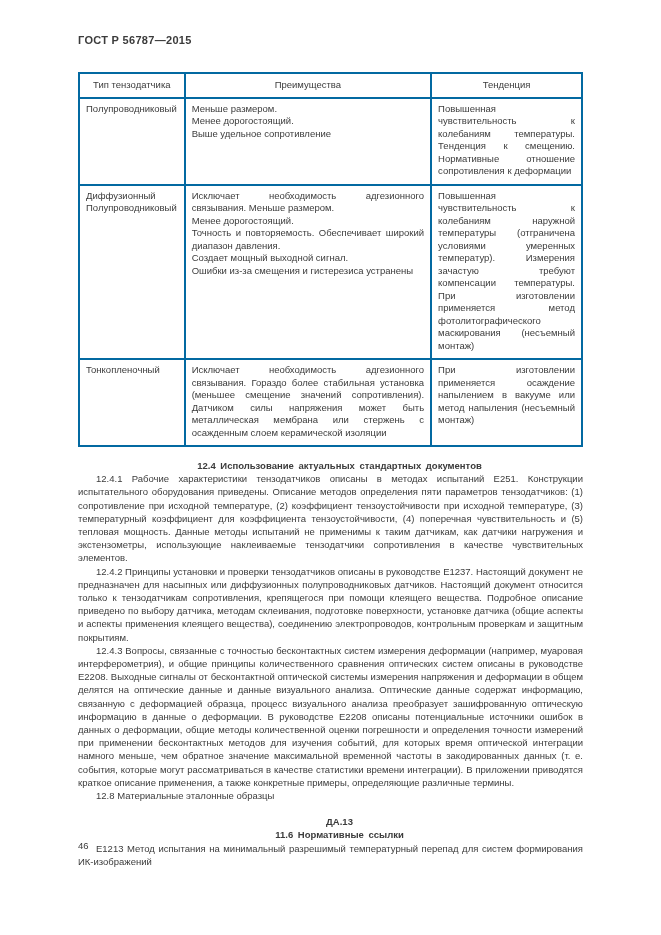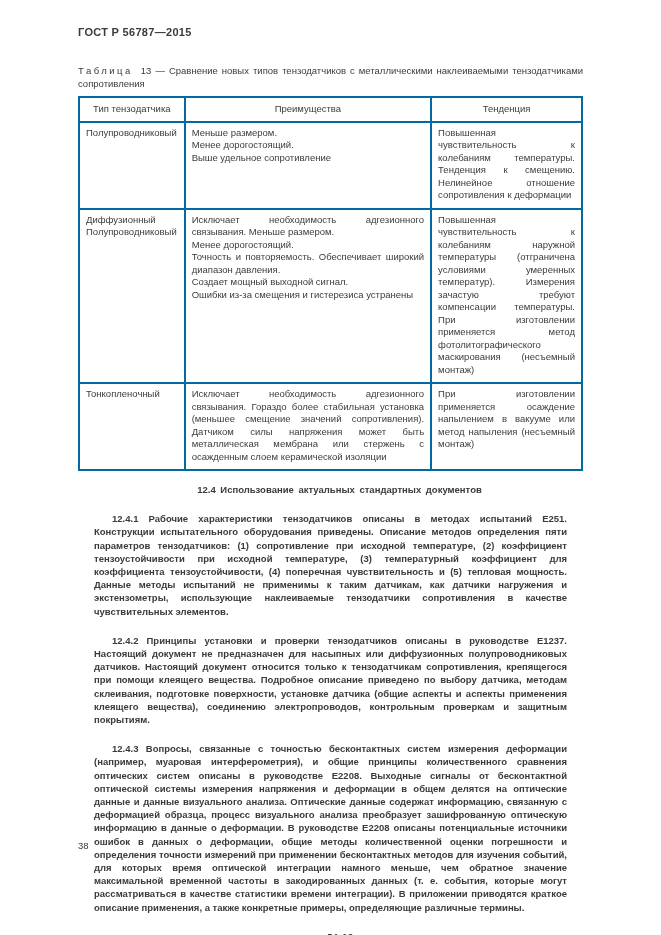--- a/index.html
+++ b/index.html
@@ -11,21 +11,21 @@
     width: 661px;
     height: 935px;
     overflow: hidden;
     font-family: "Liberation Sans", sans-serif;
     color: #3b3b3b;
   }
   .page {
     box-sizing: border-box;
     width: 661px;
     height: 935px;
-    padding: 26px 78px 0 78px;
+    padding: 34px 78px 0 78px;
     position: relative;
   }
   .doc-header {
     font-size: 11px;
     font-weight: bold;
     letter-spacing: 0.3px;
     margin-bottom: 26px;
   }
   .table-caption {
     font-size: 9.5px;
@@ -64,22 +64,21 @@
     white-space: pre-line;
   }
   .body-text {
     margin-top: 12px;
     font-size: 9.5px;
     line-height: 13.2px;
   }
   .para {
     text-align: justify;
     text-indent: 18px;
-    margin: 16px;
-    font-weight: bold;
+    margin: 0;
   }
   .heading-bold {
     font-weight: bold;
     text-indent: 18px;
     word-spacing: 2px;
     margin: 0;
     text-align: center;
   }
   .plain-line {
     text-indent: 18px;
@@ -95,46 +94,41 @@
     font-size: 9.5px;
   }
 </style>
 </head>
 <body>
 
 <div class="page">
 
   <div class="doc-header">ГОСТ Р 56787—2015</div>
 
-  <div class="table-caption">
-    <span class="cap-label">Таблица</span>&nbsp;&nbsp;<span>13</span>
-    <span>—</span>
-    <span>Сравнение новых типов тензодатчиков с металлическими наклеиваемыми тензодатчиками сопротивления</span>
-  </div>
 
   <table class="gost-table">
     <colgroup>
       <col class="c-type">
         <col class="c-adv">
         <col class="c-dis">
     </colgroup>
     <thead>
       <tr>
         <th>Тип тензодатчика</th>
         <th>Преимущества</th>
         <th>Тенденция</th>
       </tr>
     </thead>
     <tbody>
       <tr>
         <td>Полупроводниковый</td>
         <td class="cell-adv cell-multiline">Меньше размером.
 Менее дорогостоящий.
 Выше удельное сопротивление</td>
-        <td class="cell-dis">Повышенная чувствительность к колебаниям температуры. Тенденция к смещению. Нелинейное отношение сопротивления к деформации</td>
+        <td class="cell-dis">Повышенная чувствительность к колебаниям температуры. Тенденция к смещению. Нормативные отношение сопротивления к деформации</td>
       </tr>
       <tr>
         <td>Диффузионный Полупроводниковый</td>
         <td class="cell-adv cell-multiline">Исключает необходимость адгезионного связывания. Меньше размером.
 Менее дорогостоящий.
 Точность и повторяемость. Обеспечивает широкий диапазон давления.
 Создает мощный выходной сигнал.
 Ошибки из-за смещения и гистерезиса устранены</td>
         <td class="cell-dis">Повышенная чувствительность к колебаниям наружной температуры (отграничена условиями умеренных температур). Измерения зачастую требуют компенсации температуры. При изготовлении применяется метод фотолитографического маскирования (несъемный монтаж)</td>
       </tr>
@@ -144,21 +138,22 @@
         <td class="cell-dis">При изготовлении применяется осаждение напылением в вакууме или метод напыления (несъемный монтаж)</td>
       </tr>
     </tbody>
   </table>
 
   <div class="body-text">
     <p class="heading-bold">12.4 Использование актуальных стандартных документов</p>
     <p class="para">12.4.1 Рабочие характеристики тензодатчиков описаны в методах испытаний Е251. Конструкции испытательного оборудования приведены. Описание методов определения пяти параметров тензодатчиков: (1) сопротивление при исходной температуре, (2) коэффициент тензоустойчивости при исходной температуре, (3) температурный коэффициент для коэффициента тензоустойчивости, (4) поперечная чувствительность и (5) тепловая мощность. Данные методы испытаний не применимы к таким датчикам, как датчики нагружения и экстензометры, использующие наклеиваемые тензодатчики сопротивления в качестве чувствительных элементов.</p>
     <p class="para">12.4.2 Принципы установки и проверки тензодатчиков описаны в руководстве Е1237. Настоящий документ не предназначен для насыпных или диффузионных полупроводниковых датчиков. Настоящий документ относится только к тензодатчикам сопротивления, крепящегося при помощи клеящего вещества. Подробное описание приведено по выбору датчика, методам склеивания, подготовке поверхности, установке датчика (общие аспекты и аспекты применения клеящего вещества), соединению электропроводов, контрольным проверкам и защитным покрытиям.</p>
     <p class="para">12.4.3 Вопросы, связанные с точностью бесконтактных систем измерения деформации (например, муаровая интерферометрия), и общие принципы количественного сравнения оптических систем описаны в руководстве Е2208. Выходные сигналы от бесконтактной оптической системы измерения напряжения и деформации в общем делятся на оптические данные и данные визуального анализа. Оптические данные содержат информацию, связанную с деформацией образца, процесс визуального анализа преобразует зашифрованную оптическую информацию в данные о деформации. В руководстве Е2208 описаны потенциальные источники ошибок в данных о деформации, общие методы количественной оценки погрешности и определения точности измерений при применении бесконтактных методов для изучения событий, для которых время оптической интеграции намного меньше, чем обратное значение максимальной временной частоты в закодированных данных (т. е. события, которые могут рассматриваться в качестве статистики времени интеграции). В приложении приводятся краткое описание применения, а также конкретные примеры, определяющие различные термины.</p>
+    <p class="plain-line">12.8 Материальные эталонные образцы</p>
     <p class="heading-bold gap-before">ДА.13</p>
     <p class="heading-bold">11.6 Нормативные ссылки</p>
     <p class="para">Е1213 Метод испытания на минимальный разрешимый температурный перепад для систем формирования ИК-изображений</p>
 
   </div>
 
-  <div class="page-number">38</div>
+  <div class="page-number">46</div>
 
 </div>
 
 </body></html>

